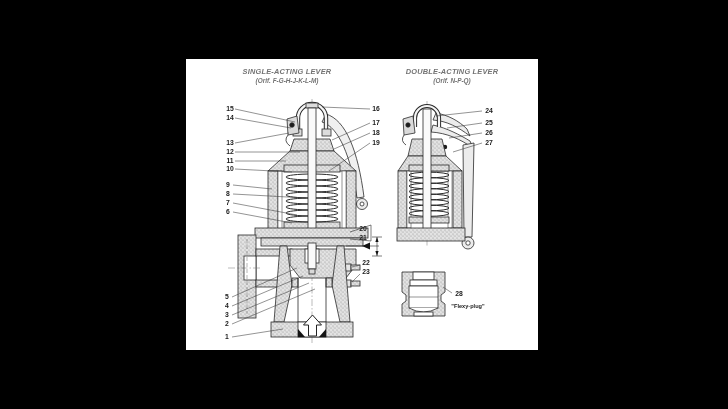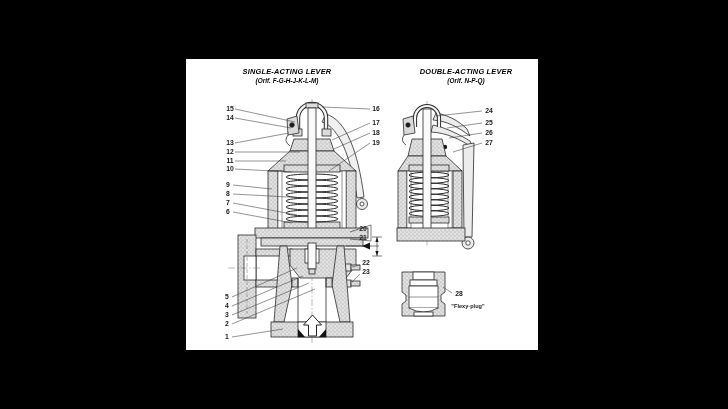--- a/index.html
+++ b/index.html
@@ -1,37 +1,37 @@
 <!DOCTYPE html>
 <html><head>
 <meta charset="utf-8">
 <style>
   html,body{margin:0;padding:0;background:#000;}
   .stage{position:relative;width:728px;height:409px;background:#000;overflow:hidden;
          font-family:"Liberation Sans",sans-serif;}
   .sheet{position:absolute;left:186px;top:59px;width:352px;height:291px;background:#fff;}
   .title-block{position:absolute;text-align:center;transform:translateX(-50%);
-               color:#000000;white-space:nowrap;}
+               color:#737373;white-space:nowrap;}
   .title-main{font-size:7.4px;font-style:italic;font-weight:700;letter-spacing:.2px;}
   .title-sub{font-size:6.4px;font-style:italic;font-weight:600;margin-top:1px;}
   svg{position:absolute;left:0;top:0;}
   text.callout{font-family:"Liberation Sans",sans-serif;font-size:6.8px;font-weight:700;fill:#1a1a1a;}
   text.plug-label{font-family:"Liberation Sans",sans-serif;font-size:5.6px;font-weight:700;fill:#1a1a1a;}
 </style>
 </head>
 <body>
 
 <div class="stage">
   <div class="sheet">
 
     <div class="title-block" style="left:101px;top:8px;">
       <div class="title-main">SINGLE-ACTING LEVER</div>
       <div class="title-sub">(Orif. F-G-H-J-K-L-M)</div>
     </div>
-    <div class="title-block" style="left:280px;top:8px;">
+    <div class="title-block" style="left:266px;top:8px;">
       <div class="title-main">DOUBLE-ACTING LEVER</div>
       <div class="title-sub">(Orif. N-P-Q)</div>
     </div>
 
     <svg width="352" height="291" viewBox="0 0 352 291">
       <defs>
         <pattern id="stip" width="4" height="4" patternUnits="userSpaceOnUse">
           <rect width="4" height="4" fill="#e3e3e3"></rect>
           <circle cx="1" cy="1" r="0.55" fill="#8d8d8d"></circle>
           <circle cx="3" cy="3" r="0.55" fill="#8d8d8d"></circle>

